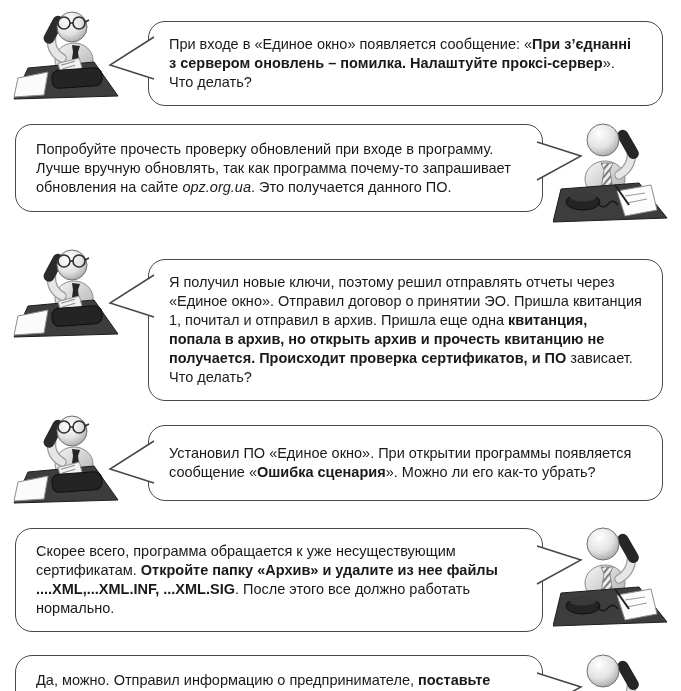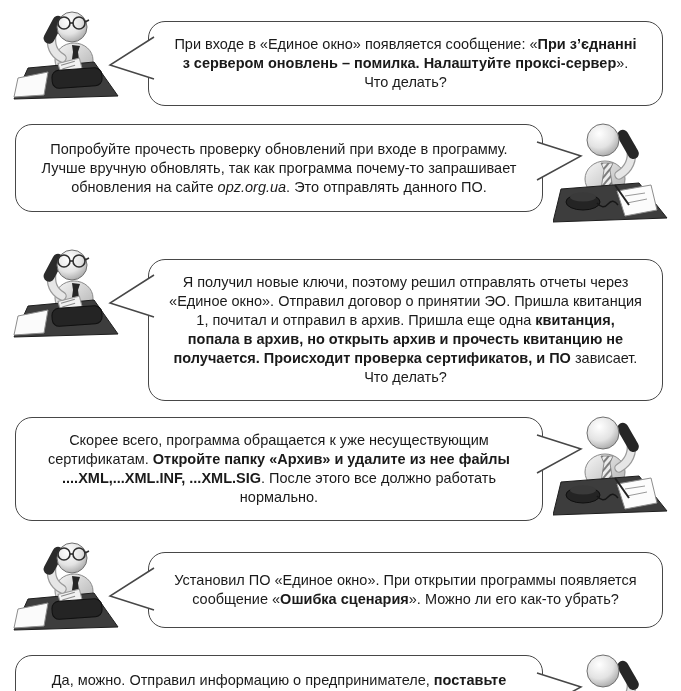--- a/index.html
+++ b/index.html
@@ -4,21 +4,21 @@
 <style>
   html,body { margin:0; padding:0; background:#ffffff; }
   body {
     width:681px;
     font-family:"Liberation Sans", sans-serif;
     color:#1a1a1a;
     -webkit-font-smoothing:antialiased;
   }
   .page { width:681px; padding:8px 10px 2px 10px; box-sizing:border-box; }
 
-  .row { display:flex; align-items:flex-start; margin-bottom:11px;text-align:center; }
+  .row { display:flex; align-items:flex-start; margin-bottom:11px; }
   .figure { flex:0 0 auto; }
   .q-row .figure { width:128px; }
   .a-row .figure { width:118px; }
 
   .bubble {
     position:relative;
     flex:1 1 auto;
     background:#ffffff;
     border:1.5px solid #474747;
     border-radius:17px;
@@ -96,21 +96,21 @@
       </svg>
       <p class="txt"><span>При входе в «Единое окно» появляется сообщение: «</span><b>При з’єднанні з сервером оновлень – помилка. Налаштуйте проксі-сервер</b><span>». Что делать?</span></p>
     </div>
   </div>
 
   <div class="row a-row">
     <div class="bubble a-bubble">
       <svg class="tail tail-right" viewBox="0 0 47 50">
         <path d="M1,5 L45,19 L1,43" fill="#ffffff" stroke="#474747" stroke-width="1.5"></path>
       </svg>
-      <p class="txt"><span>Попробуйте прочесть проверку обновлений при входе в программу. Лучше вручную обновлять, так как программа почему-то запрашивает обновления на сайте </span><i>opz.org.ua</i><span>. Это отправлять данного ПО.</span></p>
+      <p class="txt"><span>Попробуйте прочесть проверку обновлений при входе в программу. Лучше вручную обновлять, так как программа почему-то запрашивает обновления на сайте </span><i>opz.org.ua</i><span>. Это получается данного ПО.</span></p>
     </div>
     <div class="figure">
       <svg width="118" height="112" viewBox="0 0 118 112">
         <ellipse cx="52" cy="60" rx="20" ry="18" fill="url(#g-body)" stroke="#8a8a8a"></ellipse>
         <path d="M48,44 l12,0 -3,7 3,20 -6,5 -6,-6 3,-19 z" fill="url(#p-stripes)" stroke="#777777" stroke-width="0.8"></path>
         <path d="M66,56 q15,-9 12,-27" stroke="#9a9a9a" stroke-width="9.5" fill="none" stroke-linecap="round"></path>
         <path d="M66,56 q15,-9 12,-27" stroke="#e6e6e6" stroke-width="7" fill="none" stroke-linecap="round"></path>
         <g transform="rotate(-30 76 26)">
           <rect x="70" y="9" width="11" height="32" rx="5.5" fill="#262626"></rect>
         </g>
@@ -154,48 +154,20 @@
       </svg>
     </div>
     <div class="bubble q-bubble">
       <svg class="tail tail-left" viewBox="0 0 47 50">
         <path d="M46,3 L2,31 L46,45" fill="#ffffff" stroke="#474747" stroke-width="1.5"></path>
       </svg>
       <p class="txt"><span>Я получил новые ключи, поэтому решил отправлять отчеты через «Единое окно». Отправил договор о принятии ЭО. Пришла квитанция 1, почитал и отправил в архив. Пришла еще одна </span><b>квитанция, попала в архив, но открыть архив и прочесть квитанцию не получается. Происходит проверка сертификатов, и ПО</b><span> зависает. Что делать?</span></p>
     </div>
   </div>
 
-  <div class="row a-row">
-    <div class="bubble a-bubble">
-      <svg class="tail tail-right" viewBox="0 0 47 50">
-        <path d="M1,5 L45,19 L1,43" fill="#ffffff" stroke="#474747" stroke-width="1.5"></path>
-      </svg>
-      <p class="txt"><span>Скорее всего, программа обращается к уже несуществующим сертификатам. </span><b>Откройте папку «Архив» и удалите из нее файлы ....XML,...XML.INF, ...XML.SIG</b><span>. После этого все должно работать нормально.</span></p>
-    </div>
-    <div class="figure">
-      <svg width="118" height="112" viewBox="0 0 118 112">
-        <ellipse cx="52" cy="60" rx="20" ry="18" fill="url(#g-body)" stroke="#8a8a8a"></ellipse>
-        <path d="M48,44 l12,0 -3,7 3,20 -6,5 -6,-6 3,-19 z" fill="url(#p-stripes)" stroke="#777777" stroke-width="0.8"></path>
-        <path d="M66,56 q15,-9 12,-27" stroke="#9a9a9a" stroke-width="9.5" fill="none" stroke-linecap="round"></path>
-        <path d="M66,56 q15,-9 12,-27" stroke="#e6e6e6" stroke-width="7" fill="none" stroke-linecap="round"></path>
-        <g transform="rotate(-30 76 26)">
-          <rect x="70" y="9" width="11" height="32" rx="5.5" fill="#262626"></rect>
-        </g>
-        <circle cx="50" cy="21" r="16" fill="url(#g-head)" stroke="#6f6f6f"></circle>
-        <polygon points="8,70 86,64 114,99 0,103" fill="#3d3d3d" stroke="#1e1e1e"></polygon>
-        <ellipse cx="30" cy="83" rx="17" ry="8" fill="#242424" stroke="#0f0f0f"></ellipse>
-        <ellipse cx="30" cy="78" rx="13" ry="4.5" fill="#3a3a3a"></ellipse>
-        <path d="M44,84 q6,7 11,1 t10,1" stroke="#161616" stroke-width="1.4" fill="none"></path>
-        <polygon points="64,72 98,66 104,91 72,97" fill="#fcfcfc" stroke="#8d8d8d"></polygon>
-        <path d="M72,77 l20,-3 M74,84 l20,-4" stroke="#9a9a9a" stroke-width="1" fill="none"></path>
-        <line x1="62" y1="66" x2="76" y2="86" stroke="#222222" stroke-width="2"></line>
-      </svg>
-    </div>
-  </div>
-
   <div class="row q-row">
     <div class="figure">
       <svg width="128" height="96" viewBox="0 0 128 96">
         <ellipse cx="64" cy="52" rx="19" ry="17" fill="url(#g-body)" stroke="#8a8a8a"></ellipse>
         <path d="M62,37 l8,1 -2,6 2,15 -5,4 -4,-5 2,-14 z" fill="#262626"></path>
         <polygon points="18,60 84,54 108,88 4,91" fill="#3d3d3d" stroke="#1e1e1e"></polygon>
         <polygon points="8,70 38,64 34,87 4,89" fill="#fbfbfb" stroke="#8d8d8d"></polygon>
         <g transform="rotate(-4 68 70)">
           <rect x="50" y="52" width="22" height="13" fill="#f1f1f1" stroke="#9a9a9a" transform="rotate(-10 61 58)"></rect>
           <path d="M52,56 l14,-3 M53,60 l13,-3" stroke="#8a8a8a" stroke-width="1" fill="none"></path>
@@ -222,21 +194,21 @@
       </svg>
       <p class="txt"><span>Установил ПО «Единое окно». При открытии программы появляется сообщение «</span><b>Ошибка сценария</b><span>». Можно ли его как-то убрать?</span></p>
     </div>
   </div>
 
   <div class="row a-row">
     <div class="bubble a-bubble">
       <svg class="tail tail-right" viewBox="0 0 47 50">
         <path d="M1,5 L45,19 L1,43" fill="#ffffff" stroke="#474747" stroke-width="1.5"></path>
       </svg>
-      <p class="txt"><span>Да, можно. Отправил информацию о предпринимателе, </span><b>поставьте галочку возле поля «Налоговая отчетность» в справочнике документов и нажмите кнопку «Сохранить»</b></p>
+      <p class="txt"><span>Скорее всего, программа обращается к уже несуществующим сертификатам. </span><b>Откройте папку «Архив» и удалите из нее файлы ....XML,...XML.INF, ...XML.SIG</b><span>. После этого все должно работать нормально.</span></p>
     </div>
     <div class="figure">
       <svg width="118" height="112" viewBox="0 0 118 112">
         <ellipse cx="52" cy="60" rx="20" ry="18" fill="url(#g-body)" stroke="#8a8a8a"></ellipse>
         <path d="M48,44 l12,0 -3,7 3,20 -6,5 -6,-6 3,-19 z" fill="url(#p-stripes)" stroke="#777777" stroke-width="0.8"></path>
         <path d="M66,56 q15,-9 12,-27" stroke="#9a9a9a" stroke-width="9.5" fill="none" stroke-linecap="round"></path>
         <path d="M66,56 q15,-9 12,-27" stroke="#e6e6e6" stroke-width="7" fill="none" stroke-linecap="round"></path>
         <g transform="rotate(-30 76 26)">
           <rect x="70" y="9" width="11" height="32" rx="5.5" fill="#262626"></rect>
         </g>
@@ -245,13 +217,41 @@
         <ellipse cx="30" cy="83" rx="17" ry="8" fill="#242424" stroke="#0f0f0f"></ellipse>
         <ellipse cx="30" cy="78" rx="13" ry="4.5" fill="#3a3a3a"></ellipse>
         <path d="M44,84 q6,7 11,1 t10,1" stroke="#161616" stroke-width="1.4" fill="none"></path>
         <polygon points="64,72 98,66 104,91 72,97" fill="#fcfcfc" stroke="#8d8d8d"></polygon>
         <path d="M72,77 l20,-3 M74,84 l20,-4" stroke="#9a9a9a" stroke-width="1" fill="none"></path>
         <line x1="62" y1="66" x2="76" y2="86" stroke="#222222" stroke-width="2"></line>
       </svg>
     </div>
   </div>
 
+  <div class="row a-row">
+    <div class="bubble a-bubble">
+      <svg class="tail tail-right" viewBox="0 0 47 50">
+        <path d="M1,5 L45,19 L1,43" fill="#ffffff" stroke="#474747" stroke-width="1.5"></path>
+      </svg>
+      <p class="txt"><span>Да, можно. Отправил информацию о предпринимателе, </span><b>поставьте галочку возле поля «Налоговая отчетность» в справочнике документов и нажмите кнопку «Сохранить»</b></p>
+    </div>
+    <div class="figure">
+      <svg width="118" height="112" viewBox="0 0 118 112">
+        <ellipse cx="52" cy="60" rx="20" ry="18" fill="url(#g-body)" stroke="#8a8a8a"></ellipse>
+        <path d="M48,44 l12,0 -3,7 3,20 -6,5 -6,-6 3,-19 z" fill="url(#p-stripes)" stroke="#777777" stroke-width="0.8"></path>
+        <path d="M66,56 q15,-9 12,-27" stroke="#9a9a9a" stroke-width="9.5" fill="none" stroke-linecap="round"></path>
+        <path d="M66,56 q15,-9 12,-27" stroke="#e6e6e6" stroke-width="7" fill="none" stroke-linecap="round"></path>
+        <g transform="rotate(-30 76 26)">
+          <rect x="70" y="9" width="11" height="32" rx="5.5" fill="#262626"></rect>
+        </g>
+        <circle cx="50" cy="21" r="16" fill="url(#g-head)" stroke="#6f6f6f"></circle>
+        <polygon points="8,70 86,64 114,99 0,103" fill="#3d3d3d" stroke="#1e1e1e"></polygon>
+        <ellipse cx="30" cy="83" rx="17" ry="8" fill="#242424" stroke="#0f0f0f"></ellipse>
+        <ellipse cx="30" cy="78" rx="13" ry="4.5" fill="#3a3a3a"></ellipse>
+        <path d="M44,84 q6,7 11,1 t10,1" stroke="#161616" stroke-width="1.4" fill="none"></path>
+        <polygon points="64,72 98,66 104,91 72,97" fill="#fcfcfc" stroke="#8d8d8d"></polygon>
+        <path d="M72,77 l20,-3 M74,84 l20,-4" stroke="#9a9a9a" stroke-width="1" fill="none"></path>
+        <line x1="62" y1="66" x2="76" y2="86" stroke="#222222" stroke-width="2"></line>
+      </svg>
+    </div>
+  </div>
+
 </div>
 
 </body></html>

